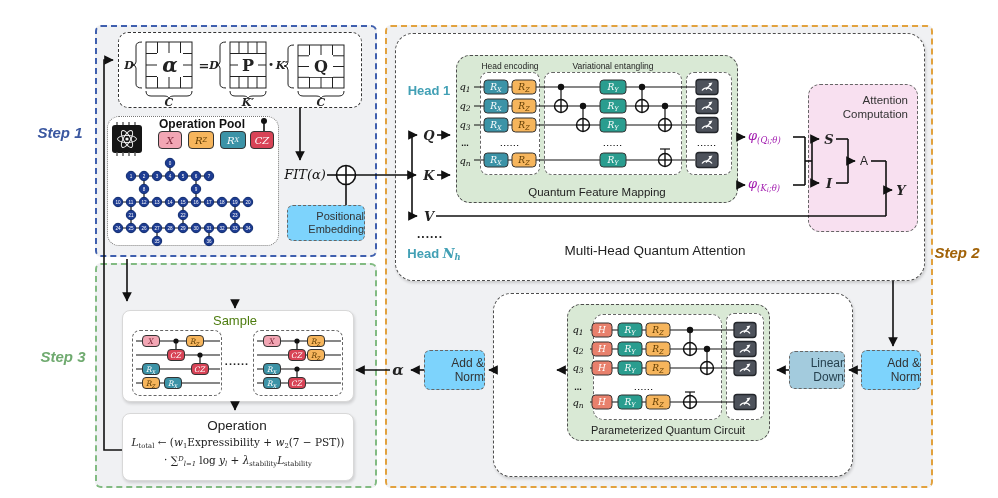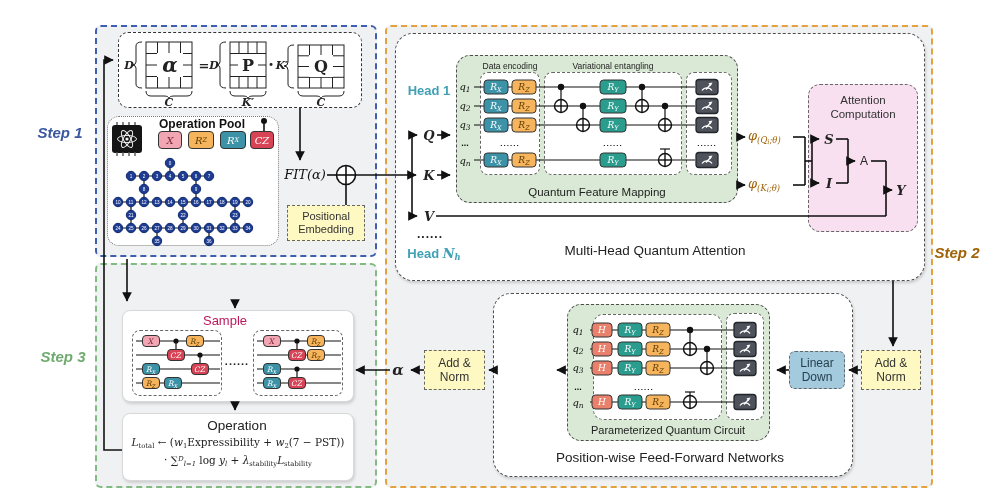--- a/index.html
+++ b/index.html
@@ -2,30 +2,30 @@
 <html><head>
 <meta charset="utf-8">
 <style>
   html,body{margin:0;padding:0;background:#fff}
   #canvas{position:relative;width:998px;height:498px;background:#fff;font-family:"Liberation Sans",sans-serif;overflow:hidden}
   .box{position:absolute;box-sizing:border-box}
   .step{border-style:dashed;border-width:2.4px;border-radius:6px;background:#f0f1f3}
   .white{background:#fff;border:1.5px dashed #4d4d4d;border-radius:18px;box-shadow:1px 2px 3px rgba(0,0,0,.16)}
   .green{background:#d9e9d5;border:1.3px dashed #4d4d4d;border-radius:14px}
   .subbox{background:#fff;border:1.1px dashed #666;border-radius:8px}
-  .orange{background:#fef9c3;border:1.4px dashed #666;border-radius:0}
+  .orange{background:#7dd3fc;border:1.4px dashed #666;border-radius:6px}
   .blue{background:#a3cbdd;border:1.4px dashed #666;border-radius:6px}
   .pink{background:#f8e0f0;border:1.4px dashed #666;border-radius:12px}
   .card{background:#fff;border:1px solid #d8d8d8;border-radius:8px;box-shadow:1px 2px 3px rgba(0,0,0,.14)}
   .dotted{background:#fff;border:1.6px dotted #777;border-radius:12px}
   .mbox{background:#fff;border:1.6px dashed #333;border-radius:10px}
   .t{position:absolute;transform:translate(-50%,-50%);white-space:nowrap;color:#222;font-size:12px}
-  .tl{position:absolute;transform:translate(0,-50%);white-space:nowrap;color:#a16207;font-size:12px}
+  .tl{position:absolute;transform:translate(0,-50%);white-space:nowrap;color:#a21caf;font-size:12px}
   .ser{font-family:"DejaVu Serif",serif;font-style:italic}
-  .flexc{display:flex;align-items:center;justify-content:center;text-align:center}
+  .flexc{display:flex;align-items:center;justify-content:center;text-align:right}
   .steplbl{font-family:Liberation Sans, sans-serif;font-style:italic;font-weight:bold;font-size:15px}
   .fsub{font-size:65%;vertical-align:-0.32em}
   .fsup{font-size:65%;vertical-align:0.5em}
   .fsub2{font-size:52%;vertical-align:-0.5em}
   .fit{font-style:italic;font-family:"DejaVu Serif",serif}
   svg{position:absolute;overflow:visible}
   .nopt{pointer-events:none}
 </style>
 </head>
 <body>
@@ -170,21 +170,21 @@
   <span class="t" style="left:429px;top:90px;font-weight:bold;font-size:13px;color:#42a0b5">Head 1</span>
   <span class="t" style="left:430px;top:234px;font-weight:bold;font-size:12px;letter-spacing:1px;color:#222">......</span>
   <span class="t" style="left:434px;top:254px;font-size:13px;color:#42a0b5"><span style="font-weight: bold;">Head </span><span class="fit" style="font-weight: bold;">N</span><span class="fsub fit" style="font-weight: bold;">h</span></span>
   <span class="t" style="left:655px;top:250px;font-size:13.5px;color:#222">Multi-Head Quantum Attention</span>
 
   <span class="t ser" style="left:429px;top:135px;font-size:13px;font-weight:bold">Q</span>
   <span class="t ser" style="left:429px;top:175px;font-size:13px;font-weight:bold">K</span>
   <span class="t ser" style="left:429px;top:216px;font-size:13px;font-weight:bold">V</span>
 
   <div class="box green" style="left:456px;top:55px;width:282px;height:148px"></div>
-  <span class="t" style="left:510px;top:66px;font-size:8.5px;color:#222">Data encoding</span>
+  <span class="t" style="left:510px;top:66px;font-size:8.5px;color:#222">Head encoding</span>
   <span class="t" style="left:613px;top:66px;font-size:8.5px;color:#222">Variational entangling</span>
   <div class="box subbox" style="left:480px;top:72px;width:60px;height:103px"></div>
   <div class="box subbox" style="left:544px;top:72px;width:138px;height:103px"></div>
   <div class="box subbox" style="left:686px;top:72px;width:46px;height:103px"></div>
   <svg style="left:456px;top:55px" width="282" height="148" class="nopt">
       <line x1="18" y1="32" x2="239" y2="32" stroke="#111" stroke-width="1.2"></line>
       <line x1="18" y1="51" x2="239" y2="51" stroke="#111" stroke-width="1.2"></line>
       <line x1="18" y1="70" x2="239" y2="70" stroke="#111" stroke-width="1.2"></line>
       <line x1="18" y1="105" x2="239" y2="105" stroke="#111" stroke-width="1.2"></line>
       <line x1="105" y1="32" x2="105" y2="51" stroke="#111" stroke-width="1.2"></line>
@@ -339,27 +339,26 @@
       <rect x="167" y="56.5" width="22" height="15" rx="3" fill="#4d525b" stroke="#23262b" stroke-width="1.3"></rect>
       <path d="M 173 67.5 A 6 6 0 0 1 183 67.5" fill="none" stroke="#fff" stroke-width="1.3"></path>
       <line x1="177" y1="66.5" x2="182" y2="61" stroke="#fff" stroke-width="1.3"></line>
       <path d="M 183.5 59.5 l -4 0.8 l 2 3 z" fill="#fff"></path>
       <rect x="167" y="90.5" width="22" height="15" rx="3" fill="#4d525b" stroke="#23262b" stroke-width="1.3"></rect>
       <path d="M 173 101.5 A 6 6 0 0 1 183 101.5" fill="none" stroke="#fff" stroke-width="1.3"></path>
       <line x1="177" y1="100.5" x2="182" y2="95" stroke="#fff" stroke-width="1.3"></line>
       <path d="M 183.5 93.5 l -4 0.8 l 2 3 z" fill="#fff"></path>
     </svg>
   <span class="t" style="left:668px;top:430px;font-size:11px;color:#222">Parameterized Quantum Circuit</span>
-  <span class="t" style="left:670px;top:457px;font-size:13.5px;color:#222">Position-wise Feed-Forward Networks</span>
   <div class="box blue flexc" style="left:789px;top:351px;width:56px;height:38px;font-size:12px;color:#26414f">Linear Down</div>
   <div class="box orange flexc" style="left:861px;top:350px;width:60px;height:40px;font-size:12px;color:#333">Add &amp; Norm</div>
   <span class="t ser" style="left:398px;top:370px;font-size:15px;font-weight:bold">α</span>
 
   <div class="box card" style="left:122px;top:310px;width:232px;height:92px"></div>
-  <span class="t" style="left:225px;top:320px;font-size:13px;color:#be185d">Sample</span>
+  <span class="t" style="left:235px;top:320px;font-size:13px;color:#4d7c0f">Sample</span>
   <div class="box subbox" style="left:132px;top:330px;width:90px;height:66px">
     <svg style="left:0;top:0" width="90" height="66" class="nopt">
         <line x1="3" y1="10" x2="87" y2="10" stroke="#111" stroke-width="1.2"></line>
         <line x1="3" y1="24" x2="87" y2="24" stroke="#111" stroke-width="1.2"></line>
         <line x1="3" y1="38" x2="87" y2="38" stroke="#111" stroke-width="1.2"></line>
         <line x1="3" y1="52" x2="87" y2="52" stroke="#111" stroke-width="1.2"></line>
         <line x1="43" y1="10" x2="43" y2="24" stroke="#111" stroke-width="1.2"></line>
         <line x1="67" y1="24" x2="67" y2="38" stroke="#111" stroke-width="1.2"></line>
         <rect x="9.5" y="4.5" width="17" height="11" rx="3.5" fill="#f2a6b4" stroke="#333" stroke-width="1"></rect>
         <text x="18" y="13" text-anchor="middle" font-size="7.5" fill="#7d2638" font-family="&quot;DejaVu Serif&quot;,serif" font-style="italic">X</text>

